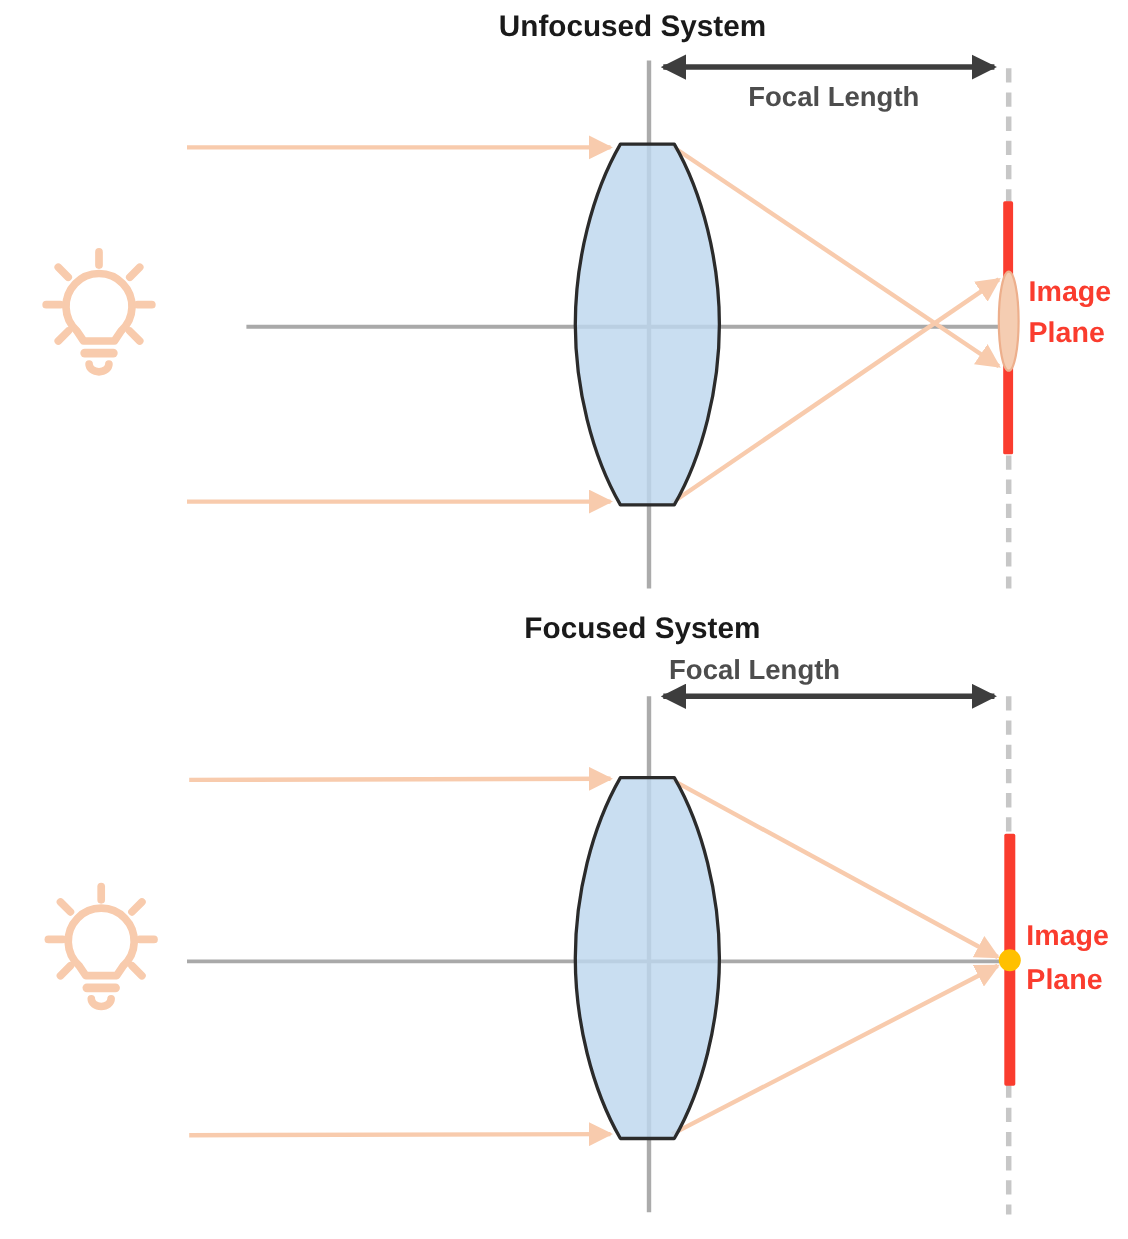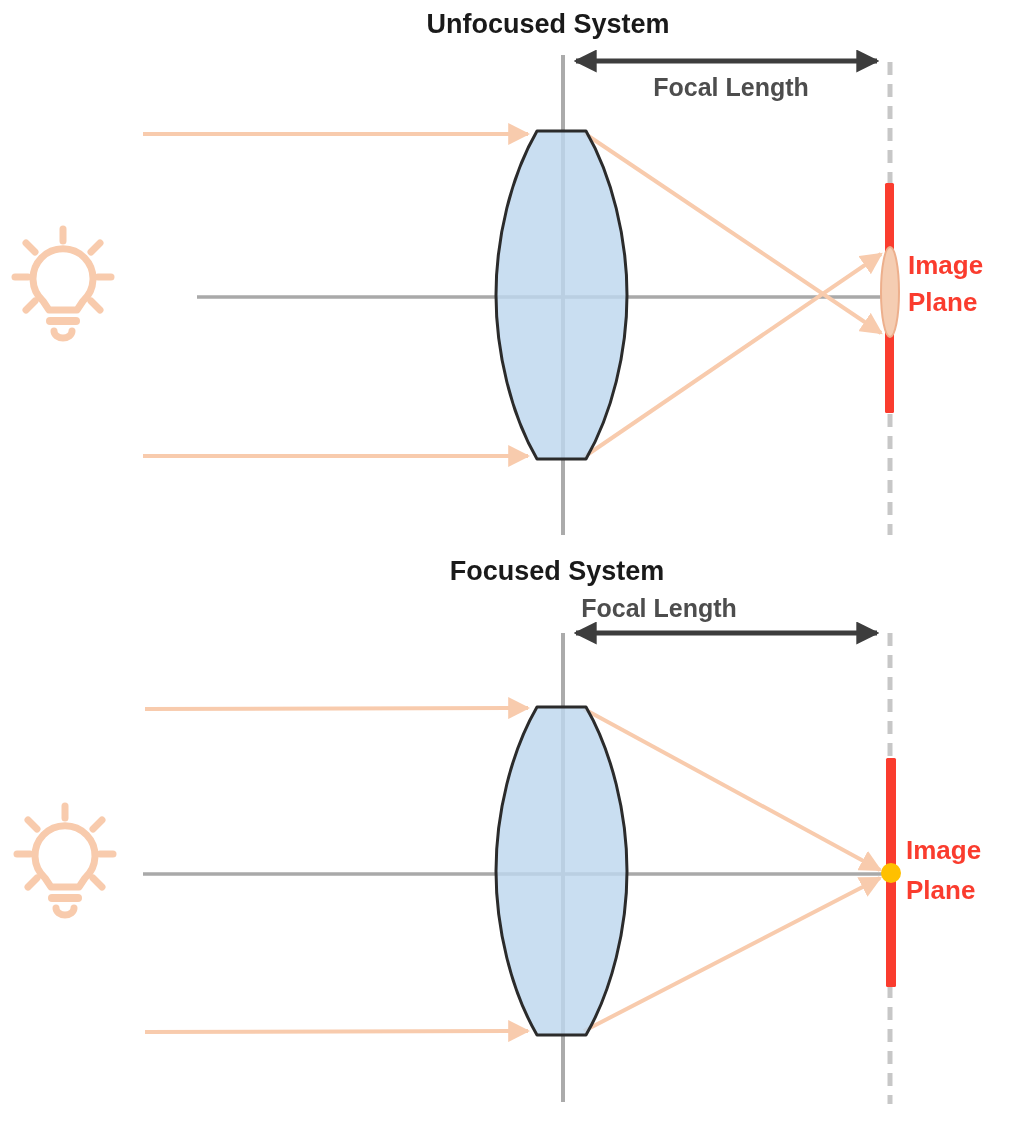--- a/index.html
+++ b/index.html
@@ -1,16 +1,16 @@
 <!DOCTYPE html>
 <html><head>
 <meta charset="utf-8">
 <style>
   html,body{margin:0;padding:0;background:#ffffff;}
-  #stage{width:830px;height:1126px;position:relative;background:#ffffff;}
+  #stage{width:830px;height:1126px;position:relative;background:#ffffff;margin-left:27px;}
   svg{display:block;}
   text{font-family:"Liberation Sans", sans-serif;font-weight:bold;}
   .title-text{font-size:27px;}
   .focal-text{font-size:25px;}
   .plane-text{font-size:26px;}
 </style>
 </head>
 <body>
 
 <div id="stage">

